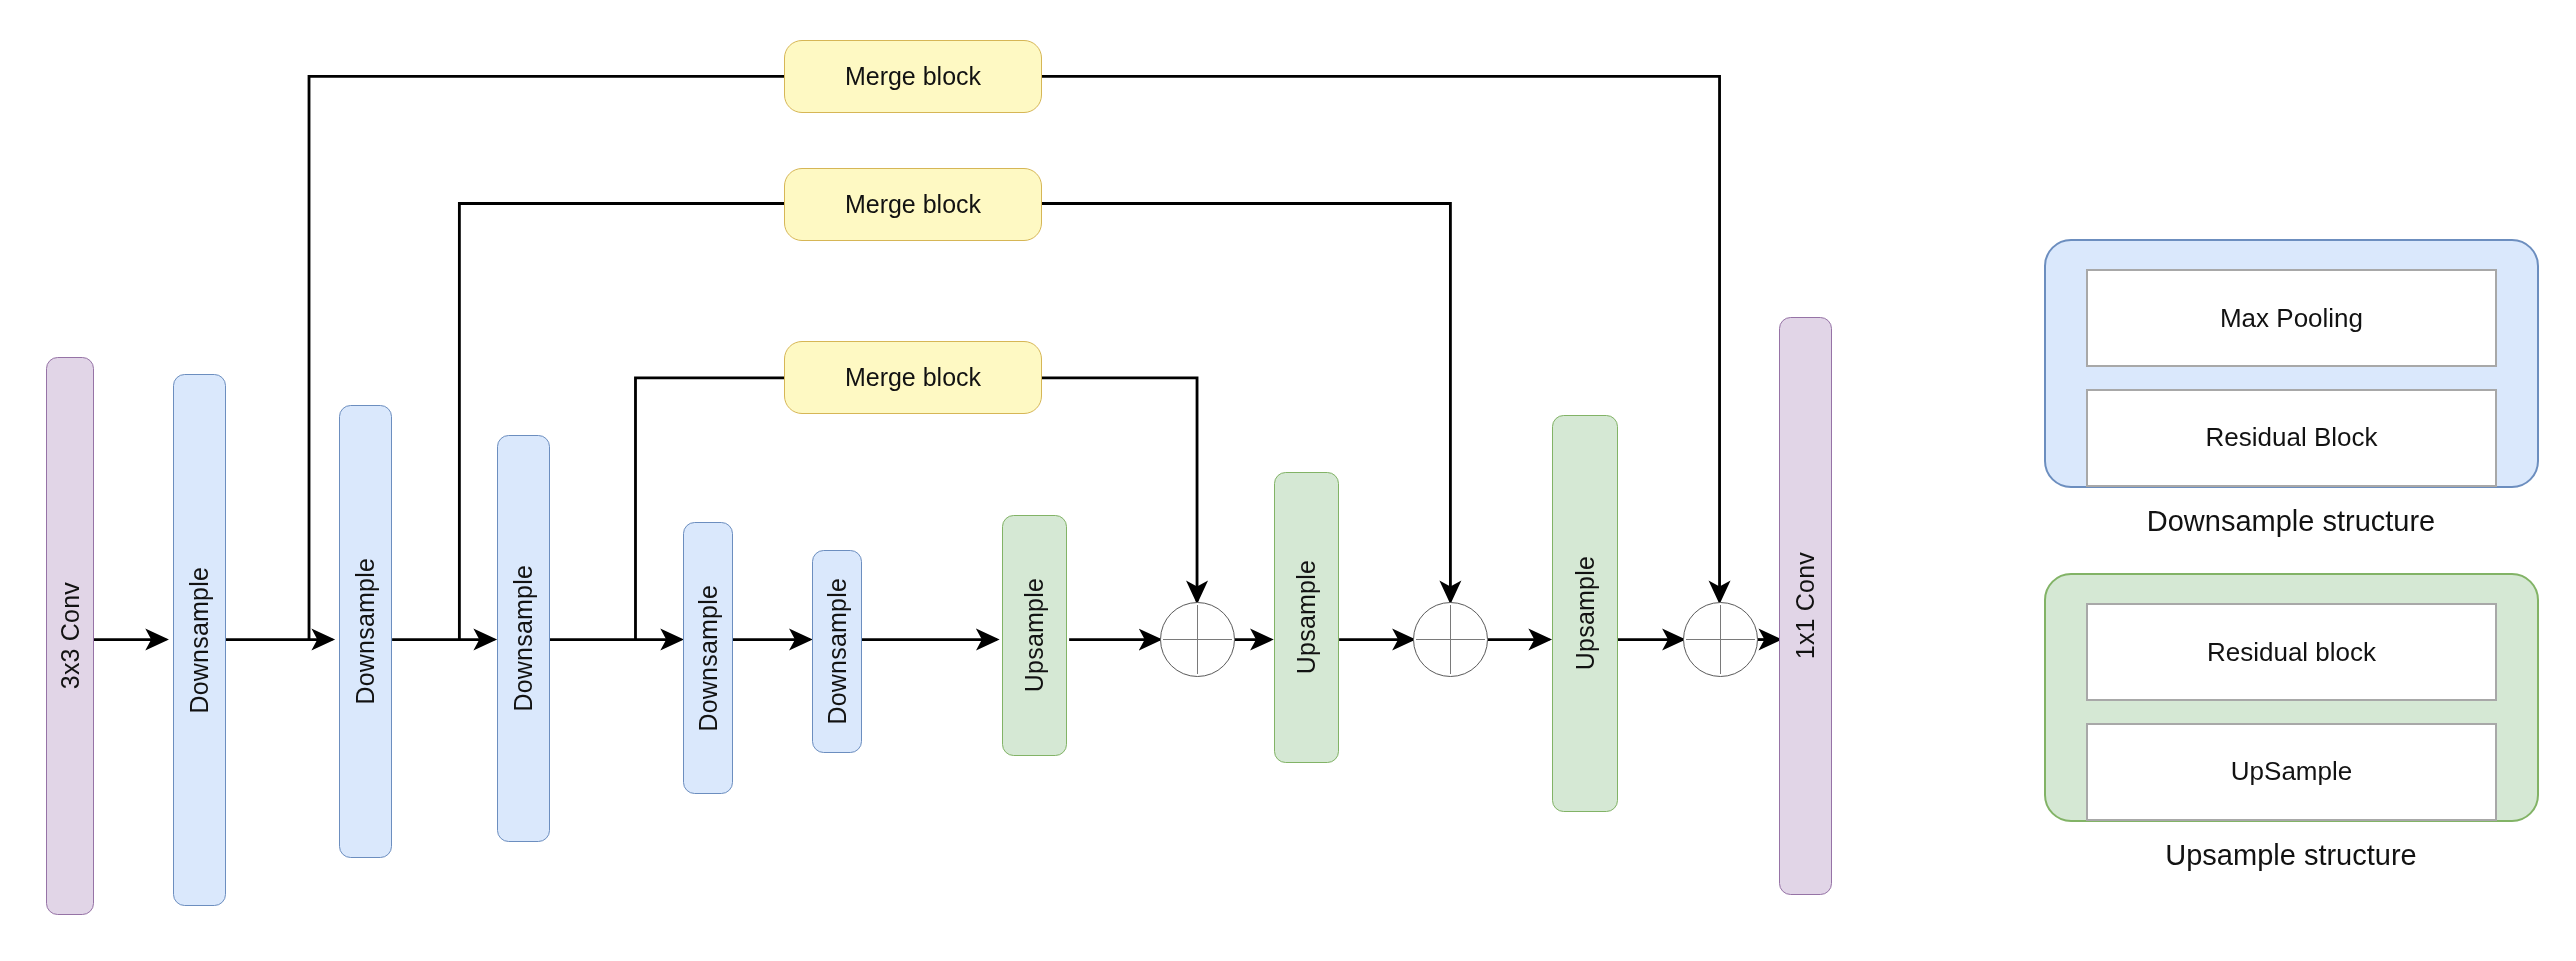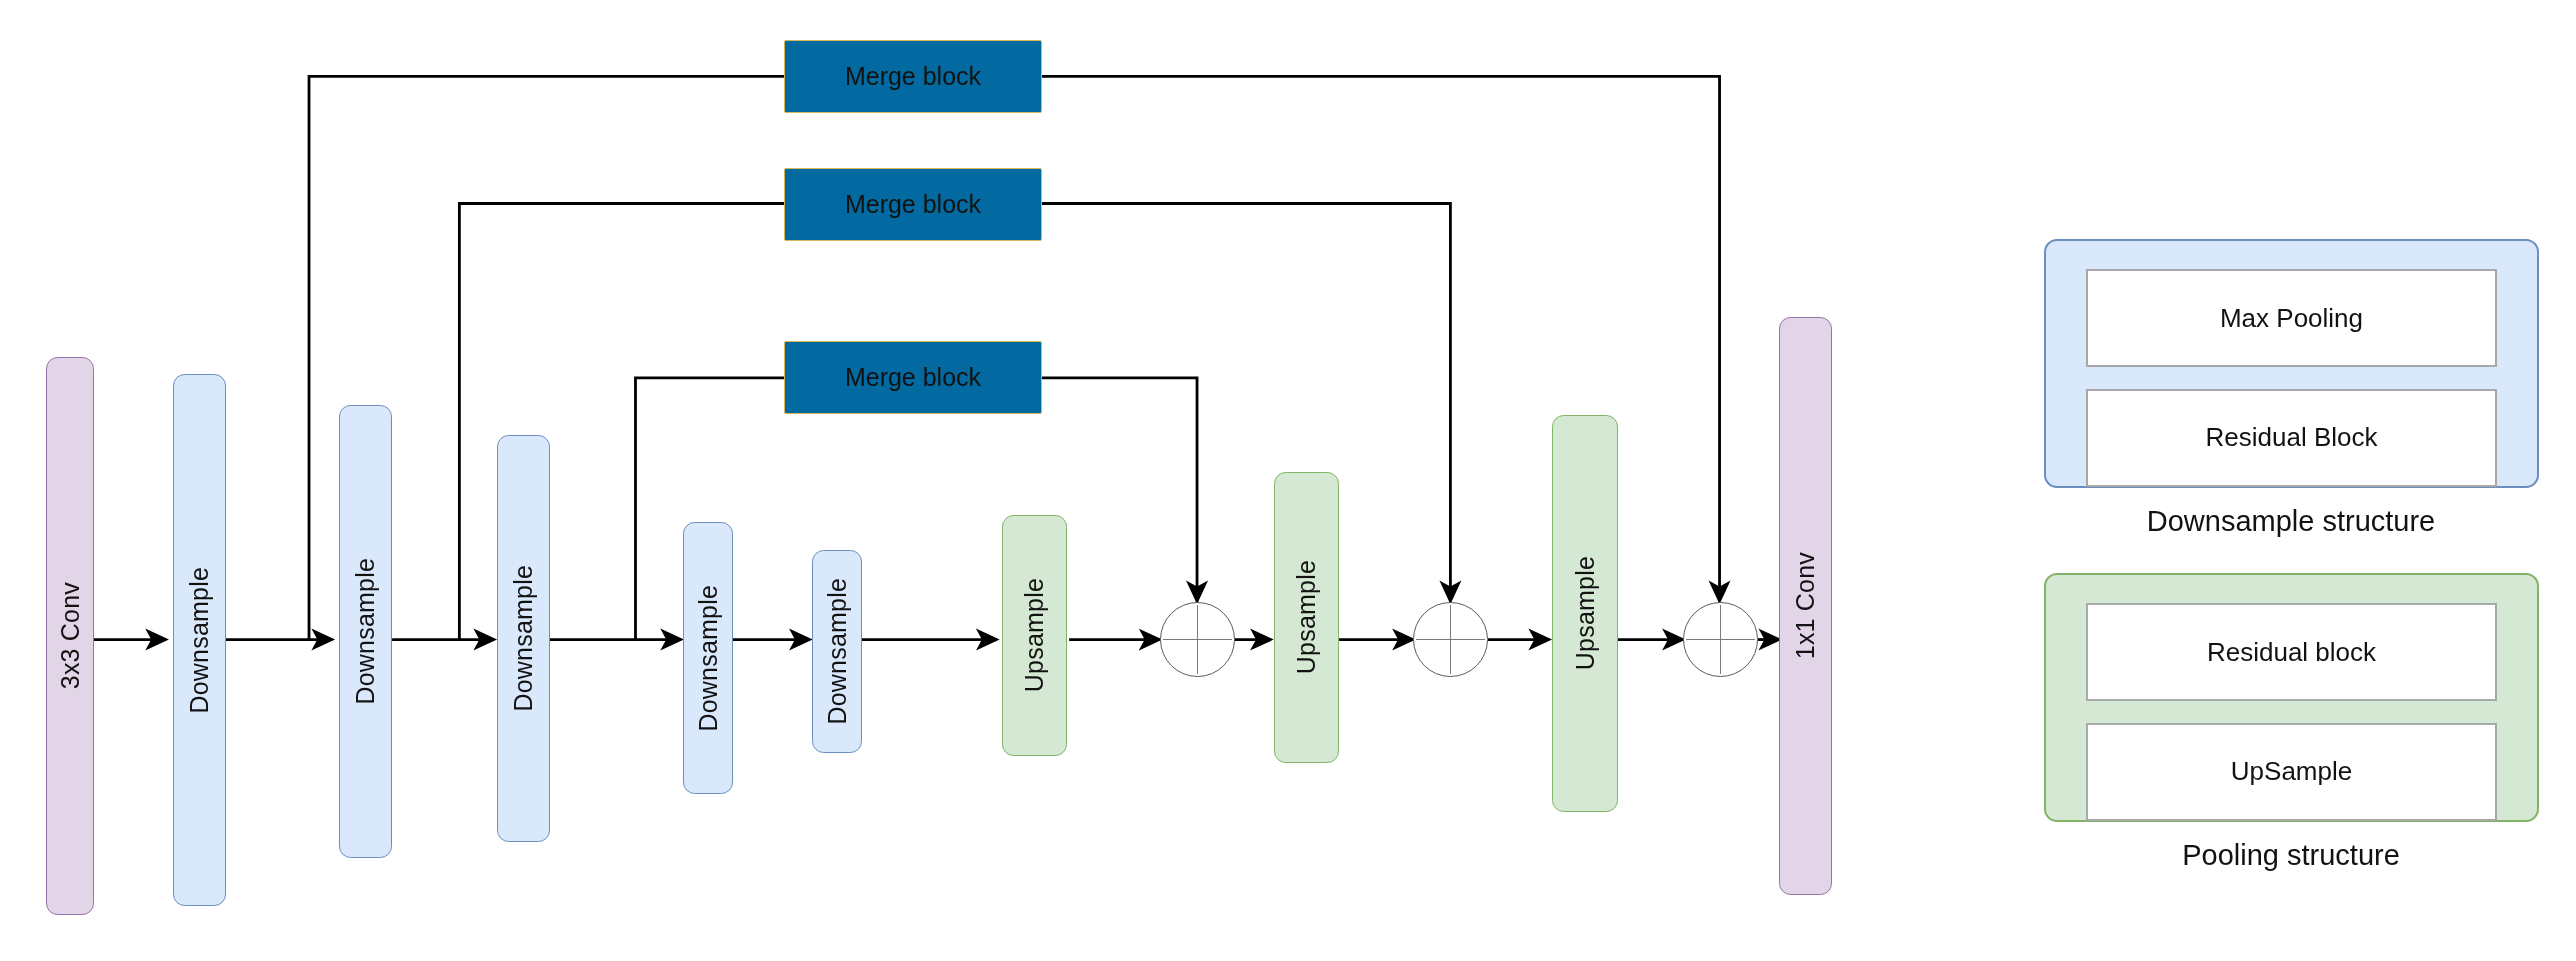--- a/index.html
+++ b/index.html
@@ -23,39 +23,39 @@
     letter-spacing:0.2px;
     line-height:1;
     color:#121212;
   }
   .conv{background:#e1d5e7;border:1.7px solid #9673a6;}
   .down{background:#dae8fc;border:1.7px solid #6c8ebf;}
   .up  {background:#d5e8d4;border:1.7px solid #82b366;}
 
   .merge{
     position:absolute;box-sizing:border-box;
-    background:#0369a1;border:1.7px solid #d6b656;border-radius:2px;
+    background:#fef9c3;border:1.7px solid #d6b656;border-radius:18px;
     display:flex;align-items:center;justify-content:center;
     font-size:25px;color:#121212;
   }
 
   .plus{
     position:absolute;box-sizing:border-box;
     border:1.7px solid #5a5a5a;border-radius:50%;
     background:#ffffff;
   }
   .plus::before,.plus::after{
     content:"";position:absolute;background:#7a7a7a;
   }
   .plus::before{left:50%;top:1.7px;bottom:1.7px;width:1.7px;margin-left:-0.8px;}
   .plus::after{top:50%;left:1.7px;right:1.7px;height:1.7px;margin-top:-0.8px;}
 
   
   .legend-panel{
-    position:absolute;box-sizing:border-box;border-radius:13px;
+    position:absolute;box-sizing:border-box;border-radius:27px;
     padding:28px 40px;
   }
   .legend-panel.blue{background:#dae8fc;border:2.5px solid #6c8ebf;}
   .legend-panel.green{background:#d5e8d4;border:2.5px solid #82b366;}
   .legend-row{
     box-sizing:border-box;background:#ffffff;border:2.5px solid #a8a8a8;
     height:98px;display:flex;align-items:center;justify-content:center;
     font-size:26px;color:#121212;
   }
   .legend-row + .legend-row{margin-top:21.6px;}
@@ -171,16 +171,16 @@
   <div class="legend-caption" style="left:2042px; top:505px;">Downsample structure</div>
 
   <div class="legend-panel green" style="left:2044px; top:573px; width:495px; height:249px;">
     <div class="legend-row">
       <span>Residual block</span>
     </div>
     <div class="legend-row">
       <span>UpSample</span>
     </div>
   </div>
-  <div class="legend-caption" style="left:2042px; top:839px;">Pooling structure</div>
+  <div class="legend-caption" style="left:2042px; top:839px;">Upsample structure</div>
 
 </div>
 
 
 </body></html>

